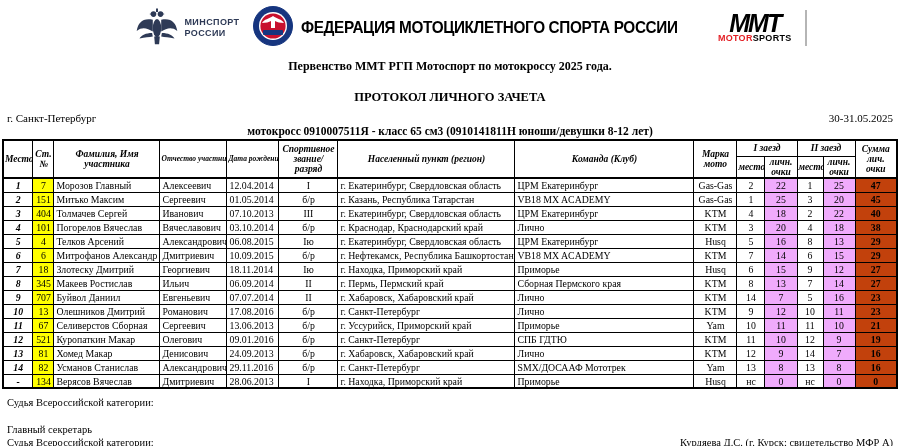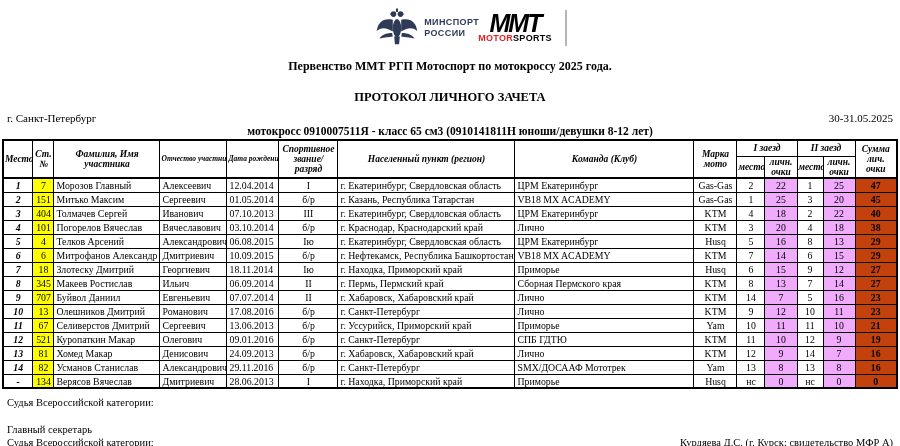--- a/index.html
+++ b/index.html
@@ -68,20 +68,33 @@
           <path d="M26 45 L34 45 L33 56 L27 56z"></path>
         </g>
       </svg>
     </span>
     <span class="minsport-text">
       <span>МИНСПОРТ</span><br>
       <span>РОССИИ</span>
     </span>
   </div>
 
+  <div class="federation">
+    <span>
+      <svg width="40" height="40" viewBox="0 0 40 40">
+        <circle cx="20" cy="20" r="19.5" fill="#16357f"></circle>
+        <circle cx="20" cy="20" r="14" fill="#ffffff"></circle>
+        <circle cx="20" cy="20" r="12.6" fill="#c8102e"></circle>
+        <path d="M20 10 C16 13 11 13 9 17 C13 17 16 16 18 15 L18 22 L22 22 L22 15 C24 16 27 17 31 17 C29 13 24 13 20 10z" fill="#ffffff"></path>
+        <rect x="10" y="24" width="20" height="5" rx="1" fill="#16357f"></rect>
+        <circle cx="20" cy="20" r="19.5" fill="none" stroke="#16357f" stroke-width="1"></circle>
+      </svg>
+    </span>
+    <span class="fed-text">ФЕДЕРАЦИЯ МОТОЦИКЛЕТНОГО СПОРТА РОССИИ</span>
+  </div>
 
   <div class="mmt">
     <div class="mmt-name"><span>MMT</span></div>
     <div class="mmt-sub"><span class="red">MOTOR</span><span>SPORTS</span></div>
   </div>
 
   <div class="logo-divider"></div>
 
 </div>
 
@@ -289,21 +302,21 @@
         <td class="c-center">KTM</td>
         <td class="c-center">9</td>
         <td class="c-pts">12</td>
         <td class="c-center">10</td>
         <td class="c-pts">11</td>
         <td class="c-total">23</td>
       </tr>
       <tr>
         <td class="c-place">11</td>
         <td class="c-num">67</td>
-        <td class="c-text">Селиверстов Дмитрий</td>
+        <td class="c-text">Селиверстов Сборная</td>
         <td class="c-text">Сергеевич</td>
         <td class="c-text">13.06.2013</td>
         <td class="c-center">б/р</td>
         <td class="c-text">г. Уссурийск, Приморский край</td>
         <td class="c-text">Приморье</td>
         <td class="c-center">Yam</td>
         <td class="c-center">10</td>
         <td class="c-pts">11</td>
         <td class="c-center">11</td>
         <td class="c-pts">10</td>

